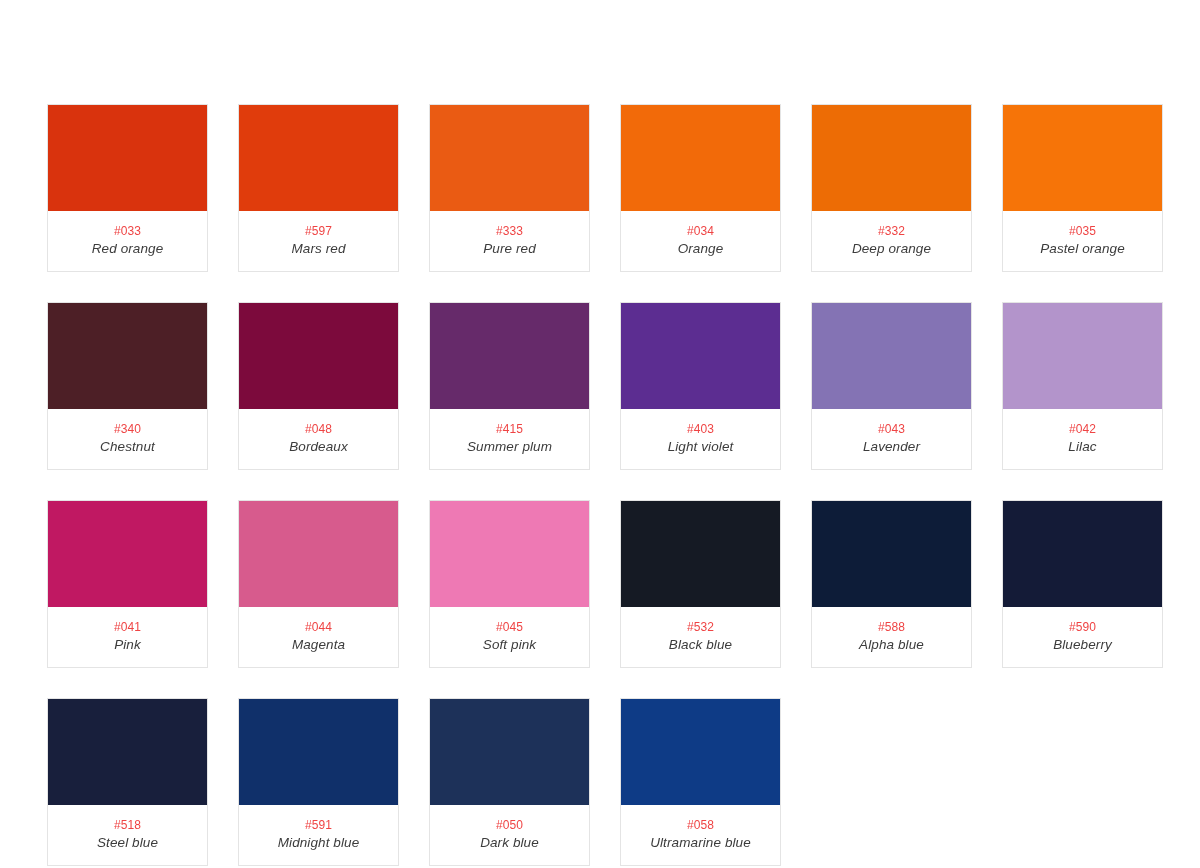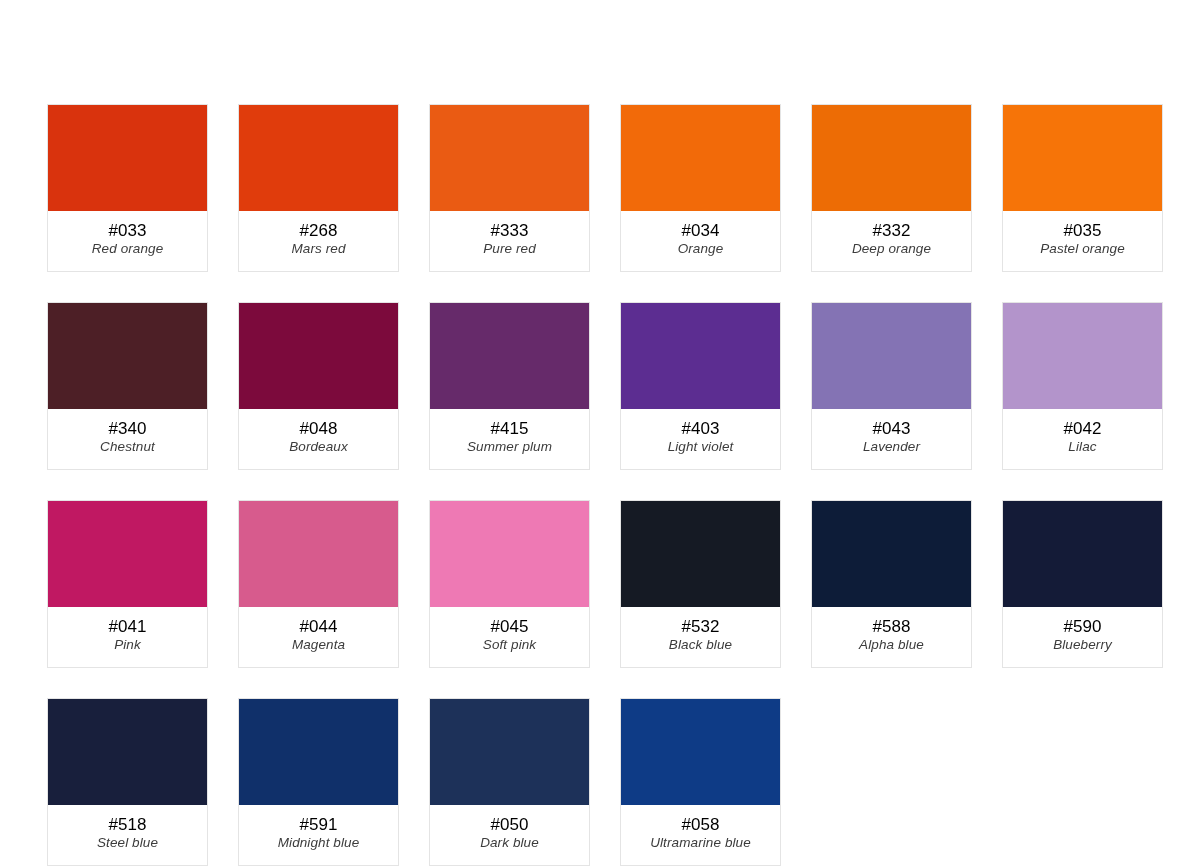--- a/index.html
+++ b/index.html
@@ -45,23 +45,23 @@
   .swatch-caption {
     height: 60px;
     box-sizing: border-box;
     padding-top: 11px;
     text-align: center;
     color: #3c3c3c;
   }
 
   .swatch-code {
     display: block;
-    font-size: 17px;
+    font-size: 12px;
     line-height: 18px;
-    color: #000000;
+    color: #ef4444;
     letter-spacing: 0.1px;
   }
 
   .swatch-name {
     display: block;
     font-size: 13.5px;
     line-height: 18px;
     color: #3c3c3c;
     letter-spacing: 0.1px;
     white-space: nowrap;
@@ -75,21 +75,21 @@
     <div class="swatch-card">
       <div class="swatch-color" style="background: rgb(217, 51, 13);"></div>
       <div class="swatch-caption">
         <span class="swatch-code">#033</span>
         <span class="swatch-name">Red orange</span>
       </div>
     </div>
     <div class="swatch-card">
       <div class="swatch-color" style="background: rgb(224, 60, 12);"></div>
       <div class="swatch-caption">
-        <span class="swatch-code">#268</span>
+        <span class="swatch-code">#597</span>
         <span class="swatch-name">Mars red</span>
       </div>
     </div>
     <div class="swatch-card">
       <div class="swatch-color" style="background: rgb(234, 91, 19);"></div>
       <div class="swatch-caption">
         <span class="swatch-code">#333</span>
         <span class="swatch-name">Pure red</span>
       </div>
     </div>

